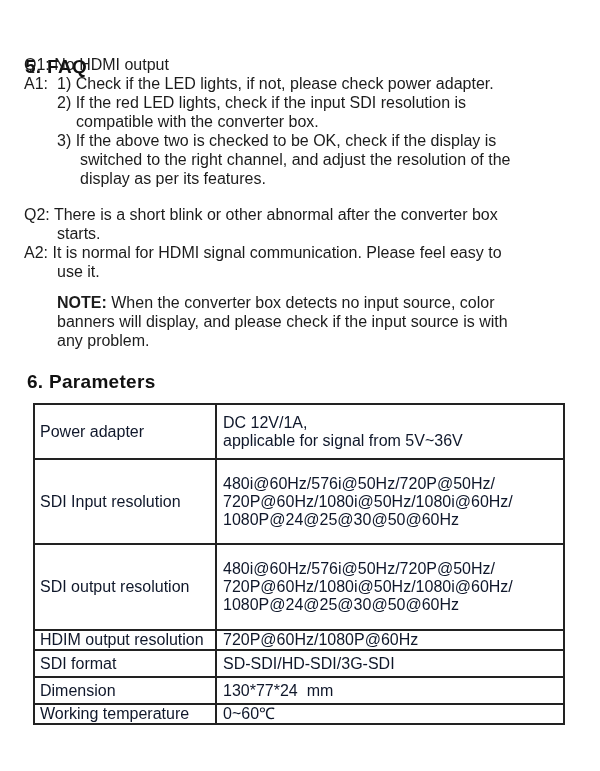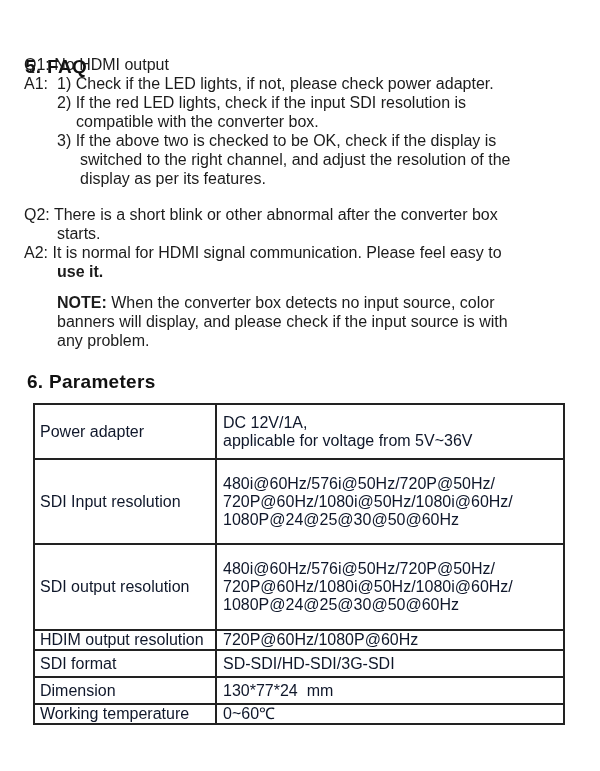--- a/index.html
+++ b/index.html
@@ -41,35 +41,35 @@
   <div class="ln" style="left:57px; top:74px;">1) Check if the LED lights, if not, please check power adapter.</div>
   <div class="ln" style="left:57px; top:93px;">2) If the red LED lights, check if the input SDI resolution is</div>
   <div class="ln" style="left:76px; top:112px;">compatible with the converter box.</div>
   <div class="ln" style="left:57px; top:131px;">3) If the above two is checked to be OK, check if the display is</div>
   <div class="ln" style="left:80px; top:150px;">switched to the right channel, and adjust the resolution of the</div>
   <div class="ln" style="left:80px; top:169px;">display as per its features.</div>
 
   <div class="ln" style="left:24px; top:205px;">Q2: There is a short blink or other abnormal after the converter box</div>
   <div class="ln" style="left:57px; top:224px;">starts.</div>
   <div class="ln" style="left:24px; top:243px;">A2: It is normal for HDMI signal communication. Please feel easy to</div>
-  <div class="ln" style="left:57px; top:262px;font-weight:bold;">use it.</div>
+  <div class="ln" style="left:57px; top:262px;">use it.</div>
 
   <div class="ln" style="left:57px; top:293px;"><b>NOTE:</b><span> When the converter box detects no input source, color</span></div>
   <div class="ln" style="left:57px; top:312px;">banners will display, and please check if the input source is with</div>
   <div class="ln" style="left:57px; top:331px;">any problem.</div>
 
   <div class="h" style="left:27px; top:371px;">6. Parameters</div>
 
   <table class="params">
     <tbody>
         <tr style="height:55px;">
       <td class="k">Power adapter</td>
       <td class="v">
         <div>DC 12V/1A,</div>
-        <div>applicable for voltage from 5V~36V</div>
+        <div>applicable for signal from 5V~36V</div>
       </td>
     </tr>
     <tr style="height:85px;">
       <td class="k">SDI Input resolution</td>
       <td class="v">
         <div>480i@60Hz/576i@50Hz/720P@50Hz/</div>
         <div>720P@60Hz/1080i@50Hz/1080i@60Hz/</div>
         <div>1080P@24@25@30@50@60Hz</div>
       </td>
     </tr>

